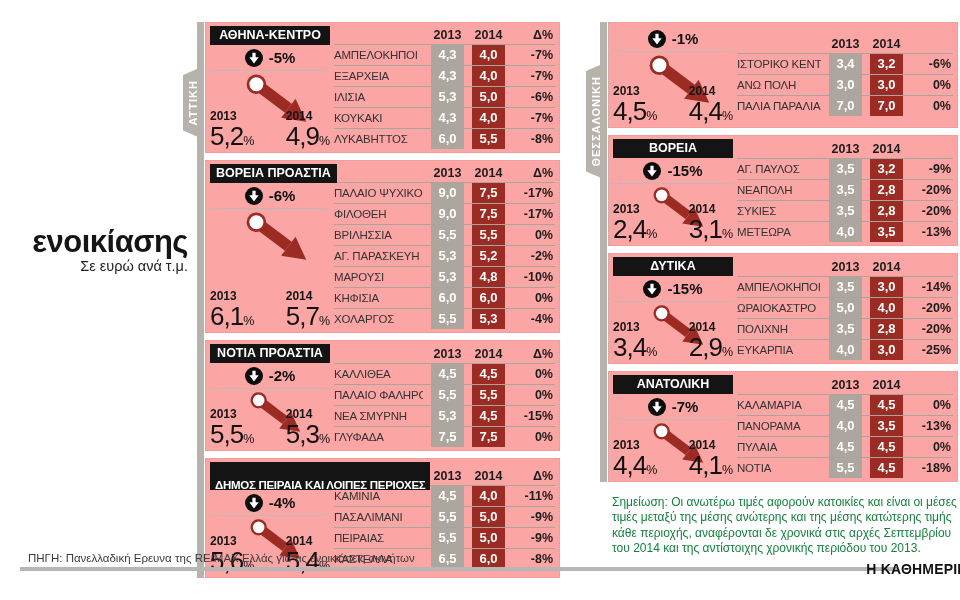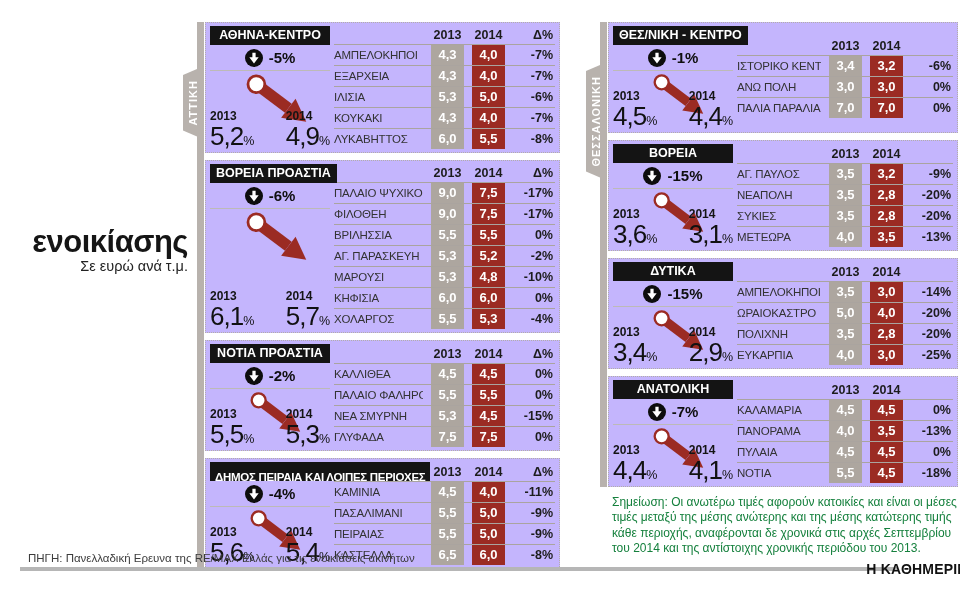--- a/index.html
+++ b/index.html
@@ -18,26 +18,26 @@
   .gbar{position:absolute;left:0;top:0;bottom:0;width:7px;background:#b8b2ad;}
   .gtab{position:absolute;left:-14px;width:13px;background:#b8b2ad;color:#fff;
         font-size:11px;font-weight:bold;letter-spacing:1px;text-align:center;
         writing-mode:vertical-rl;transform:rotate(180deg);padding:14px 4px;
         clip-path:polygon(0 0,100% 9px,100% calc(100% - 9px),0 100%);}
   #group-attiki .gtab{top:44px;}
   #group-thessaloniki .gtab{top:40px;}
   .sections{margin-left:8px;display:flex;flex-direction:column;gap:7px;}
 
   
-  .section{display:flex;gap:4px;border:1px dotted #b3aea9;padding:3px 4px;background:#c4b5fd;}
+  .section{display:flex;gap:4px;border:1px dotted #b3aea9;padding:3px 4px;background:#fca5a5;}
   .summary{width:120px;flex:0 0 120px;display:flex;flex-direction:column;position:relative;min-height:98px;}
   .sec-title{align-self:flex-start;min-width:100%;width:max-content;box-sizing:border-box;
              background:#141414;color:#fff;font-weight:bold;font-size:12.5px;height:19px;line-height:19px;
              text-align:center;padding:0 6px;white-space:nowrap;position:relative;z-index:3;}
-  .sec-title.wide{font-size:11.5px;letter-spacing:-0.3px;padding:6px 5px;}
+  .sec-title.wide{font-size:11.5px;letter-spacing:-0.3px;padding:14px 5px;}
   .delta-line{display:flex;align-items:center;justify-content:center;gap:6px;height:25px;}
   .delta-line svg{width:18px;height:18px;flex:0 0 18px;}
   .delta-val{font-weight:bold;font-size:15px;color:#0f0f0f;}
   .hr{height:1px;background:#bdbab7;margin:0;}
   .arrow-area{flex:1;position:relative;min-height:56px;margin-top:2px;}
   .trend{position:absolute;left:0;top:0;width:100%;height:100%;}
   .avg{position:absolute;bottom:0;line-height:1;}
   .avg.left{left:0;}
   .avg.right{right:0;text-align:left;}
   .avg .yr{display:block;font-size:12px;font-weight:bold;color:#141414;margin-bottom:1px;}
@@ -360,21 +360,20 @@
   </div>
       </div>
   </div>
 
   <div class="group" id="group-thessaloniki">
     <div class="gbar"></div>
     <div class="gtab">ΘΕΣΣΑΛΟΝΙΚΗ</div>
     <div class="sections">
         <div class="section">
     <div class="summary">
-      <div class="sec-title">ΘΕΣ/ΝΙΚΗ - ΚΕΝΤΡΟ</div>
       <div class="delta-line">
         <svg viewBox="0 0 20 20">
           <circle cx="10" cy="10" r="10" fill="#0d0d0d"></circle>
           <path d="M8.2 4.2 h3.6 v5 h3.4 L10 16 L4.8 9.2 h3.4 Z" fill="#ffffff"></path>
         </svg>
         <span class="delta-val">-1%</span>
       </div>
       <div class="hr"></div>
       <div class="arrow-area">
         <svg class="trend" viewBox="0 0 150 84" preserveAspectRatio="xMidYMin meet">
@@ -437,21 +436,21 @@
       <div class="arrow-area">
         <svg class="trend" viewBox="0 0 150 84" preserveAspectRatio="xMidYMin meet">
           <g transform="rotate(37 58 14)" fill="#9b2b23">
             <rect x="58" y="7" width="50" height="14"></rect>
             <polygon points="108,-1 108,29 136,14"></polygon>
           </g>
           <circle cx="58" cy="14" r="10.5" fill="#ffffff" stroke="#9b2b23" stroke-width="3.5"></circle>
         </svg>
         <div class="avg left">
           <span class="yr">2013</span>
-          <span class="big"><span>3,6</span><span class="pct">%</span></span>
+          <span class="big"><span>2,4</span><span class="pct">%</span></span>
         </div>
         <div class="avg right">
           <span class="yr">2014</span>
           <span class="big"><span>3,1</span><span class="pct">%</span></span>
         </div>
       </div>
     </div>
     <div class="ptable">
       <div class="thead">
         <span class="th"></span>

